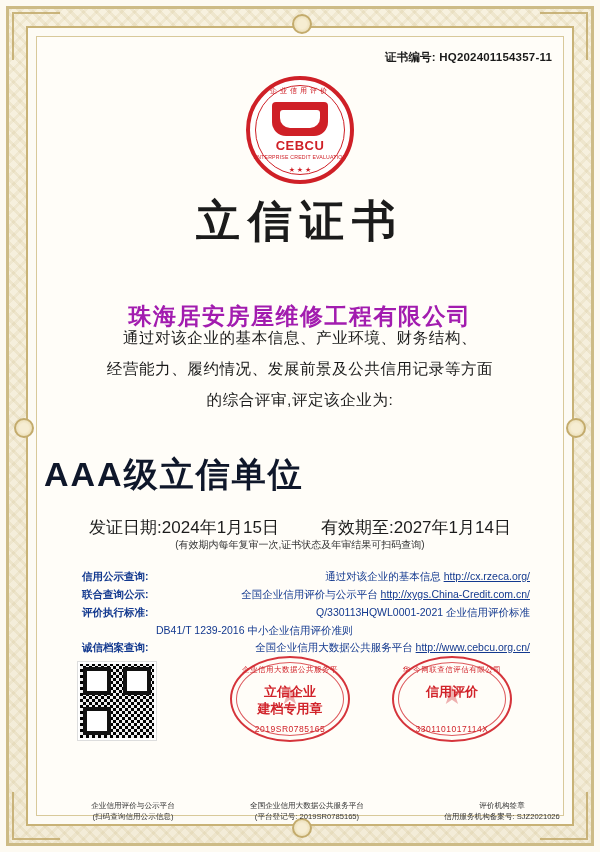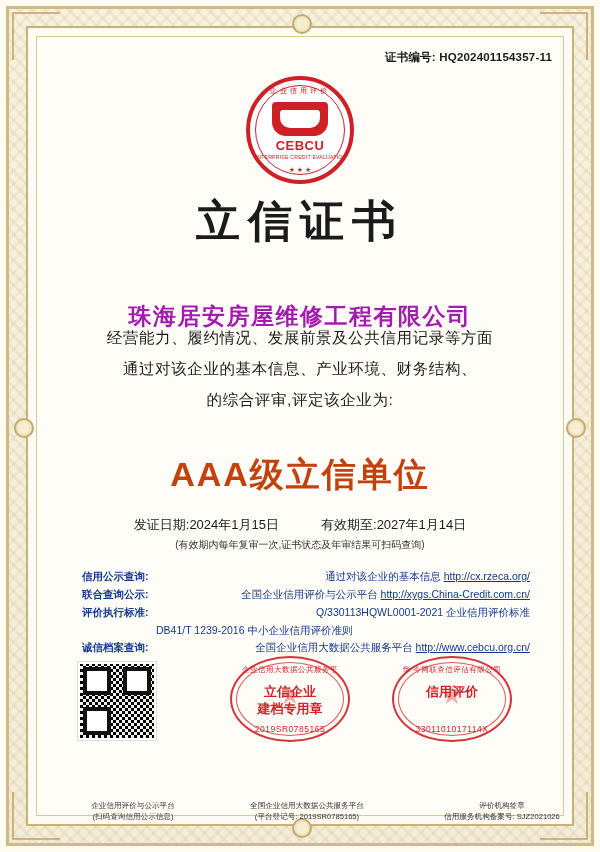--- a/index.html
+++ b/index.html
@@ -193,33 +193,33 @@
     font-size: 15.5px;
     color: #1b1b1b;
     line-height: 31px;
     letter-spacing: 0.6px;
   }
 
   .grade {
     position: absolute;
     top: 408px;
     left: 0; right: 0;
-    text-align: center;
+    text-align: left;
     font-size: 34px;
     font-weight: bold;
-    color: #c2410c;
+    color: #0f172a;
     letter-spacing: 2px;
   }
 
   .dates {
     position: absolute;
     top: 472px;
     left: 0; right: 0;
     text-align: center;
-    font-size: 13px;
+    font-size: 17px;
     color: #1b1b1b;
   }
   .dates .gap { display: inline-block; width: 42px; }
 
   .dates-note {
     position: absolute;
     top: 494px;
     left: 0; right: 0;
     text-align: center;
     font-size: 10px;
@@ -408,22 +408,22 @@
       <div class="seal-band">CEBCU</div>
       <div class="seal-band-sub">ENTERPRISE CREDIT EVALUATION</div>
       <div class="seal-stars">★ ★ ★</div>
     </div>
 
     <div class="title">立信证书</div>
 
     <div class="company">珠海居安房屋维修工程有限公司</div>
 
     <div class="body-text">
+      <div>通过对该企业的基本信息、产业环境、财务结构、</div>
       <div>经营能力、履约情况、发展前景及公共信用记录等方面</div>
-      <div>通过对该企业的基本信息、产业环境、财务结构、</div>
       <div>的综合评审,评定该企业为:</div>
     </div>
 
     <div class="grade">AAA级立信单位</div>
 
     <div class="dates">
       <span>发证日期:</span><span>2024年1月15日</span><span class="gap"></span><span>有效期至:</span><span>2027年1月14日</span>
     </div>
 
     <div class="dates-note">(有效期内每年复审一次,证书状态及年审结果可扫码查询)</div>

